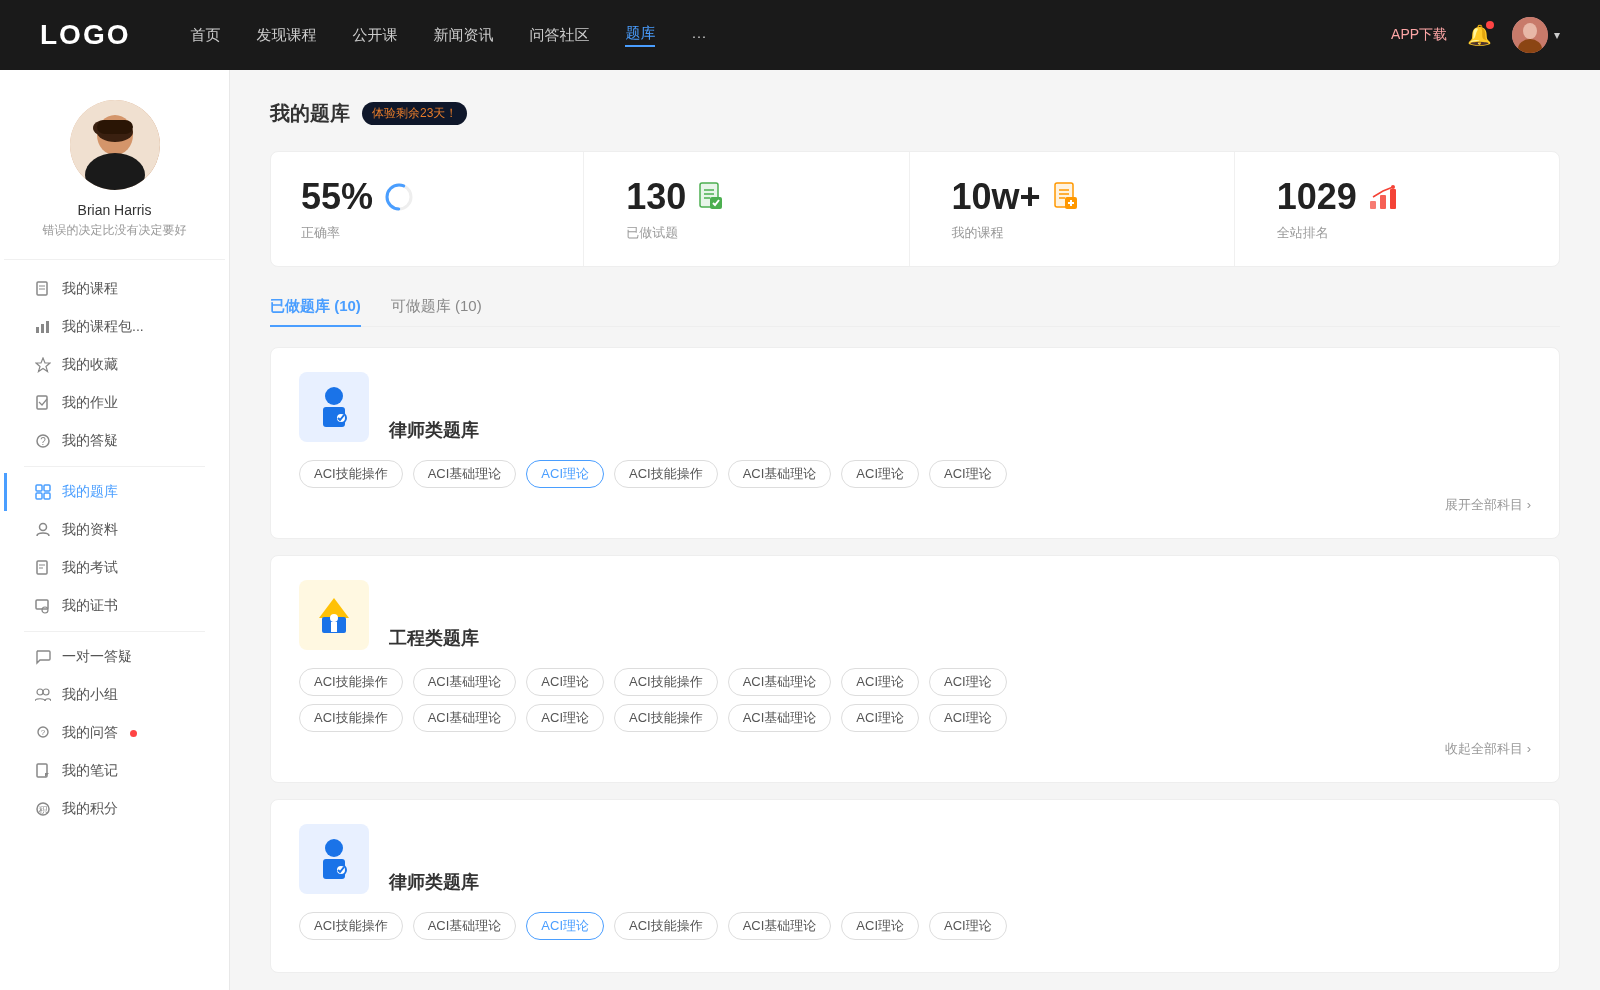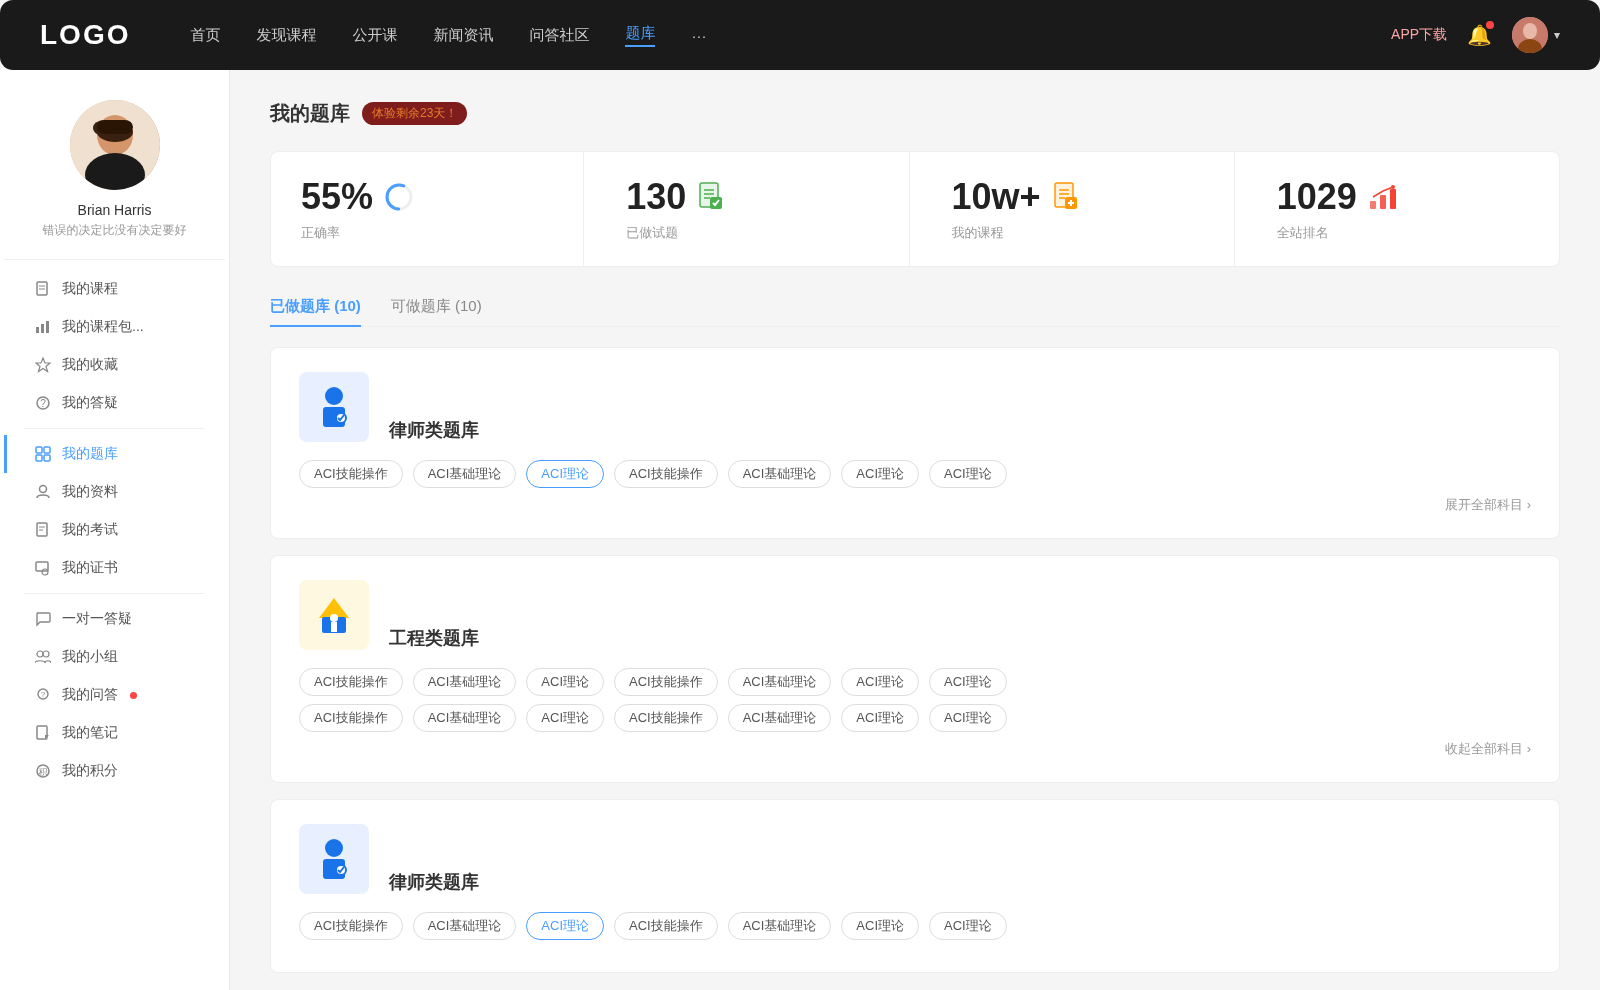--- a/index.html
+++ b/index.html
@@ -8,21 +8,20 @@
     
     .navbar {
       background: #1a1a1a;
       height: 70px;
       display: flex;
       align-items: center;
       padding: 0 40px;
       position: fixed;
       top: 0; left: 0; right: 0;
       z-index: 100;
-      border-radius: 13px;
     }
     .navbar-logo {
       color: white;
       font-size: 28px;
       font-weight: bold;
       letter-spacing: 2px;
       margin-right: 60px;
     }
     .navbar-nav {
       display: flex;
@@ -134,21 +133,21 @@
 
     
     .page-header {
       display: flex;
       align-items: center;
       gap: 12px;
       margin-bottom: 24px;
     }
     .page-title { font-size: 20px; font-weight: 600; color: #333; }
     .trial-badge {
-      background: #7f1d1d;
+      background: #0f172a;
       color: #e87c2a;
       font-size: 12px;
       padding: 3px 10px;
       border-radius: 12px;
     }
 
     
     .stats-row {
       display: flex;
       gap: 12px;
@@ -334,20 +333,29 @@
 
       <div class="sidebar-item">
         <span class="item-icon">
           <svg width="16" height="16" viewBox="0 0 16 16">
               <polygon points="8,1 10,6 15,6 11,9.5 12.5,14.5 8,11.5 3.5,14.5 5,9.5 1,6 6,6" fill="none" stroke="currentColor" stroke-width="1.2"></polygon>
             </svg>
         </span>
         <span>我的收藏</span>
       </div>
 
+      <div class="sidebar-item">
+        <span class="item-icon">
+          <svg width="16" height="16" viewBox="0 0 16 16">
+              <rect x="2" y="1" width="10" height="13" rx="1" fill="none" stroke="currentColor" stroke-width="1.5"></rect>
+              <polyline points="4,7 7,10 12,4" fill="none" stroke="currentColor" stroke-width="1.2"></polyline>
+            </svg>
+        </span>
+        <span>我的作业</span>
+      </div>
 
       <div class="sidebar-item">
         <span class="item-icon">
           <svg width="16" height="16" viewBox="0 0 16 16">
               <circle cx="8" cy="8" r="6" fill="none" stroke="currentColor" stroke-width="1.5"></circle>
               <text x="8" y="12" text-anchor="middle" font-size="10" fill="currentColor">?</text>
             </svg>
         </span>
         <span>我的答疑</span>
       </div>

